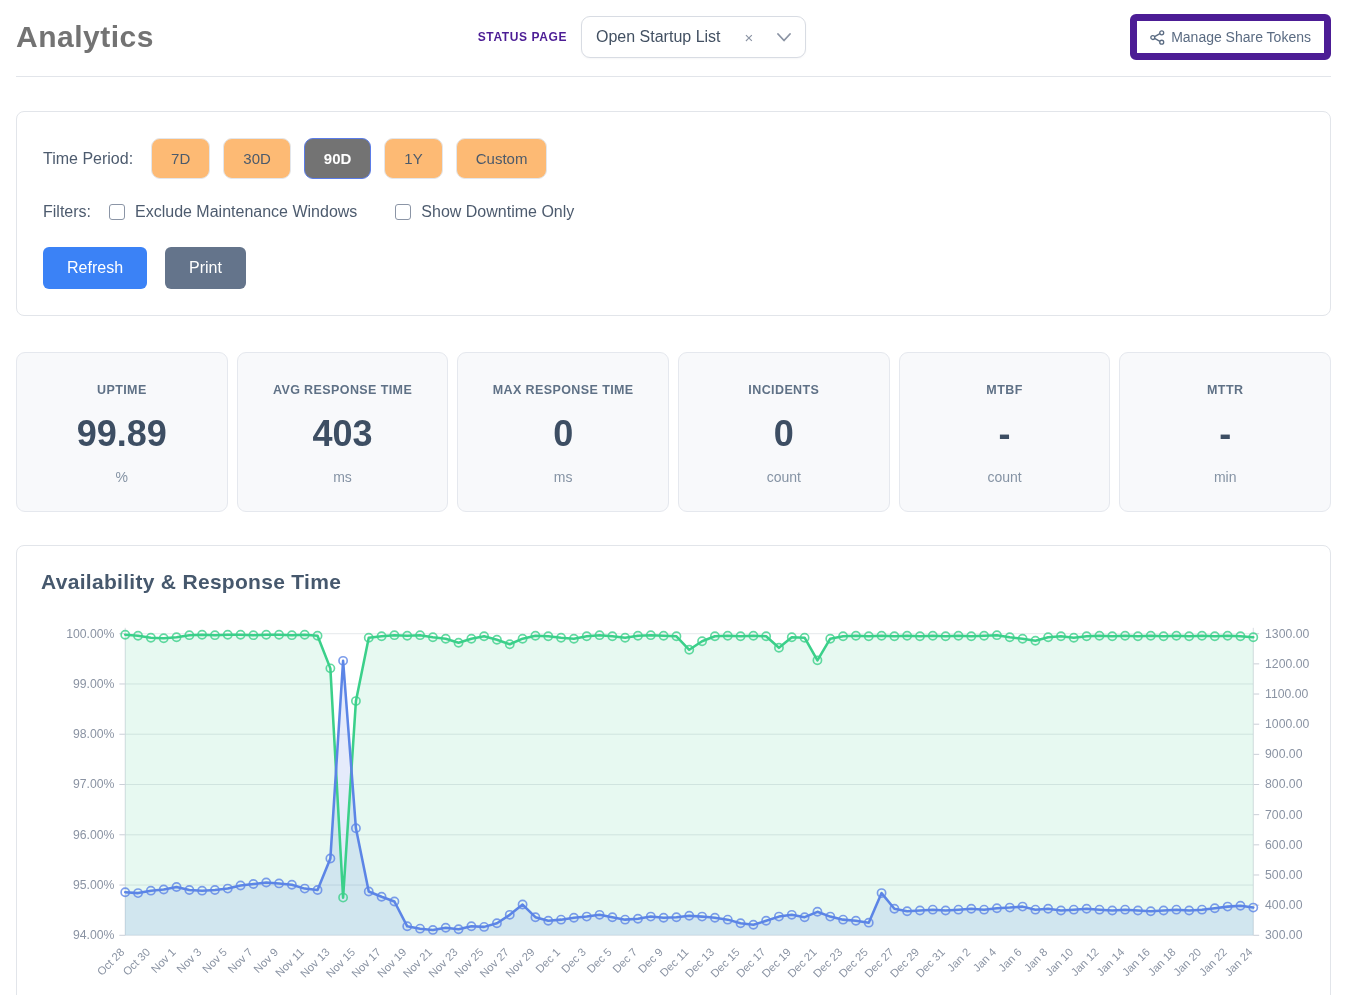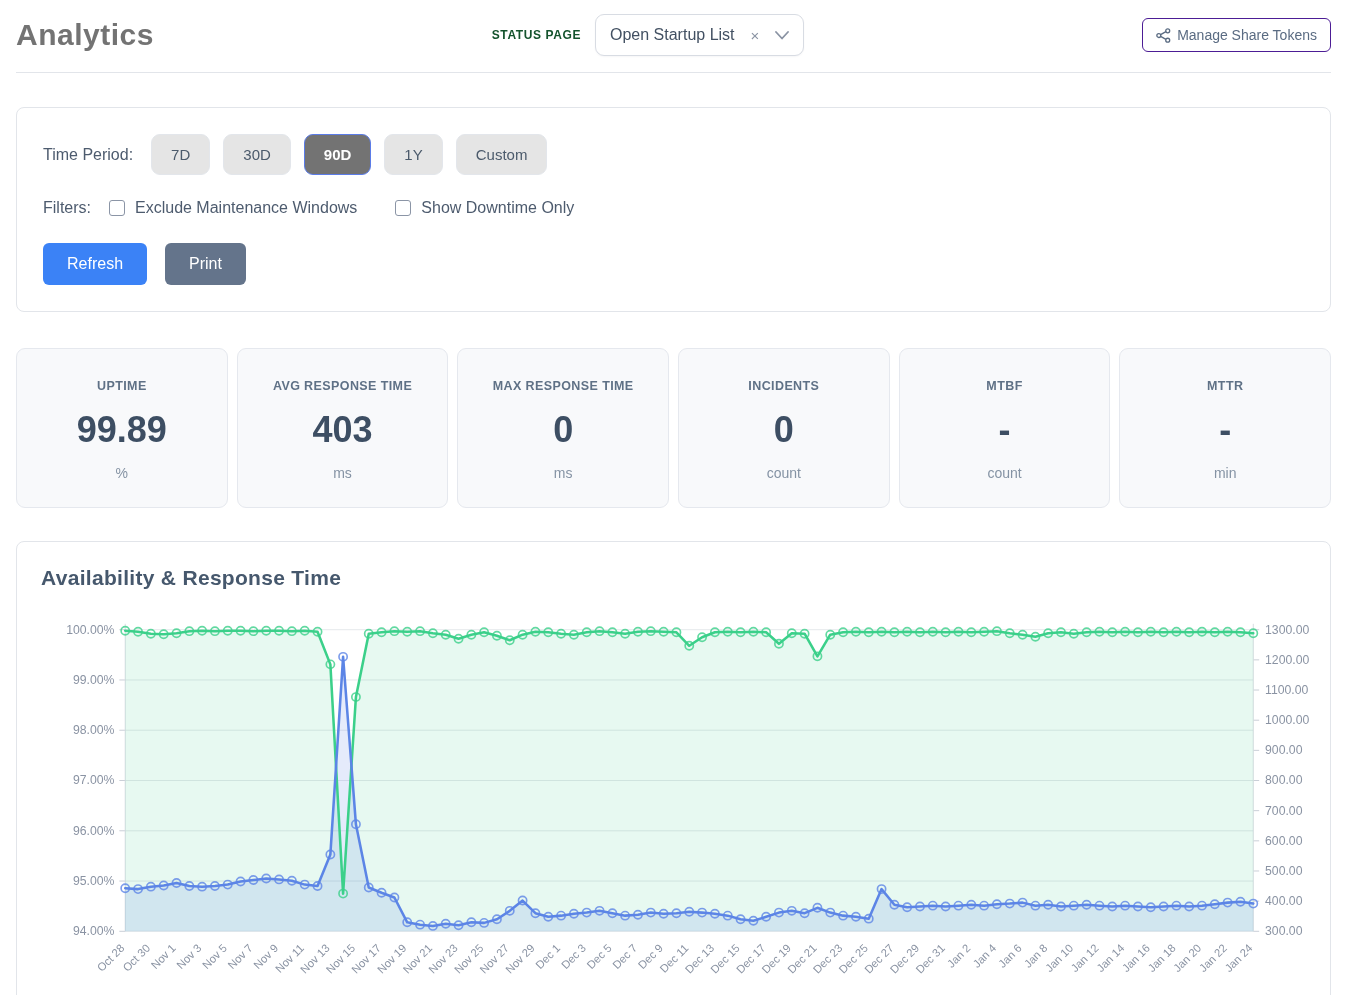--- a/index.html
+++ b/index.html
@@ -3,34 +3,34 @@
 <meta charset="utf-8">
 <style>
   * { margin:0; padding:0; box-sizing:border-box; }
   html,body { background:#ffffff; font-family:"Liberation Sans", sans-serif; color:#3d4e63; }
   .page { width:1347px; min-height:995px; padding:0 16px; }
 
   
   .header { display:flex; align-items:center; justify-content:space-between; padding:14px 0 16px 0; border-bottom:1px solid #e2e5ea; }
   .app-title { font-size:30px; font-weight:bold; color:#737373; letter-spacing:0.5px; }
   .status-group { display:flex; align-items:center; gap:14px; }
-  .status-label { font-size:12px; font-weight:bold; color:#14532d; letter-spacing:0.6px; }
-  .status-select { display:flex; align-items:center; gap:16px; background:#fff; border:1px solid #d8dce3; border-radius:9px; padding:11px 14px; box-shadow:0 1px 2px rgba(20,30,50,0.04); cursor:pointer; }
+  .status-label { font-size:12px; font-weight:bold; color:#4c1d95; letter-spacing:0.6px; }
+  .status-select { display:flex; align-items:center; gap:24px; background:#fff; border:1px solid #d8dce3; border-radius:9px; padding:11px 14px; box-shadow:0 1px 2px rgba(20,30,50,0.04); cursor:pointer; }
   .status-select .val { font-size:16px; color:#425062; }
   .status-select .clear { font-size:15px; color:#8a93a3; cursor:pointer; }
   .status-select svg { display:block; }
-  .tokens-btn { display:flex; align-items:center; gap:6px; background:#fff; border:1px solid #4c1d95; border-radius:6px; padding:8px 13px; font-size:14px; color:#5a6b82; cursor:pointer; }
+  .tokens-btn { display:flex; align-items:center; gap:6px; background:#fff; border:7px solid #4c1d95; border-radius:6px; padding:8px 13px; font-size:14px; color:#5a6b82; cursor:pointer; }
   .tokens-btn svg { display:block; }
 
   
   .panel { border:1px solid #e2e5ea; border-radius:8px; }
   .controls { margin-top:34px; padding:26px; }
   .row { display:flex; align-items:center; }
   .row-label { font-size:16px; color:#4d5b6e; margin-right:18px; }
-  .pbtn { background:#e5e5e5; border:1px solid #e3e6eb; border-radius:9px; padding:11px 19px; font-size:15px; color:#4b5a6b; margin-right:13px; cursor:pointer; font-family:inherit; }
+  .pbtn { background:#fdba74; border:1px solid #e3e6eb; border-radius:9px; padding:11px 19px; font-size:15px; color:#4b5a6b; margin-right:13px; cursor:pointer; font-family:inherit; }
   .pbtn.active { background:#737373; border-color:#5b7ce8; color:#fff;font-weight:bold; }
   .filters-row { margin-top:24px; }
   .filter { display:flex; align-items:center; margin-right:38px; cursor:pointer; }
   .cb { width:16px; height:16px; border:1.6px solid #8b95a6; border-radius:3px; background:#fff; display:inline-block; margin-right:10px; }
   .filter-text { font-size:16px; color:#4d5b6e; }
   .actions-row { margin-top:26px; }
   .action-btn { border:none; border-radius:6px; padding:12px 24px; font-size:16px; color:#fff; margin-right:18px; cursor:pointer; font-family:inherit; }
   .action-btn.refresh { background:#3b82f6; }
   .action-btn.print { background:#64748b; }
 

